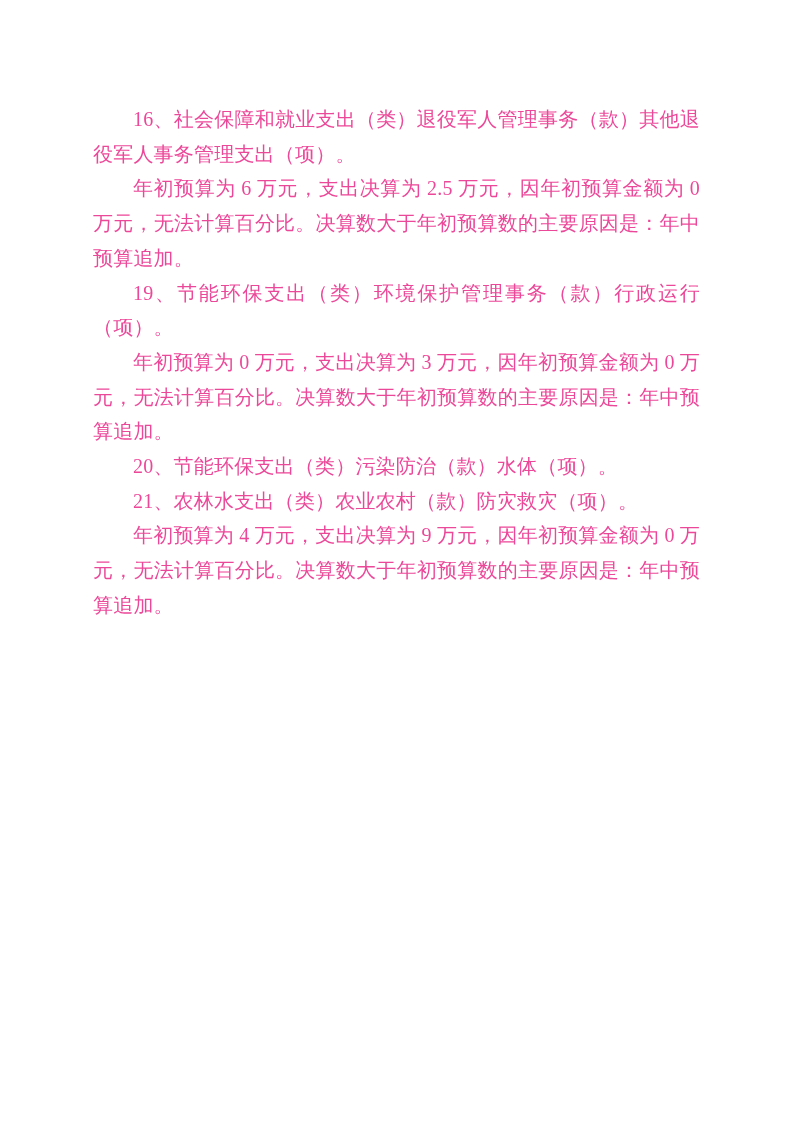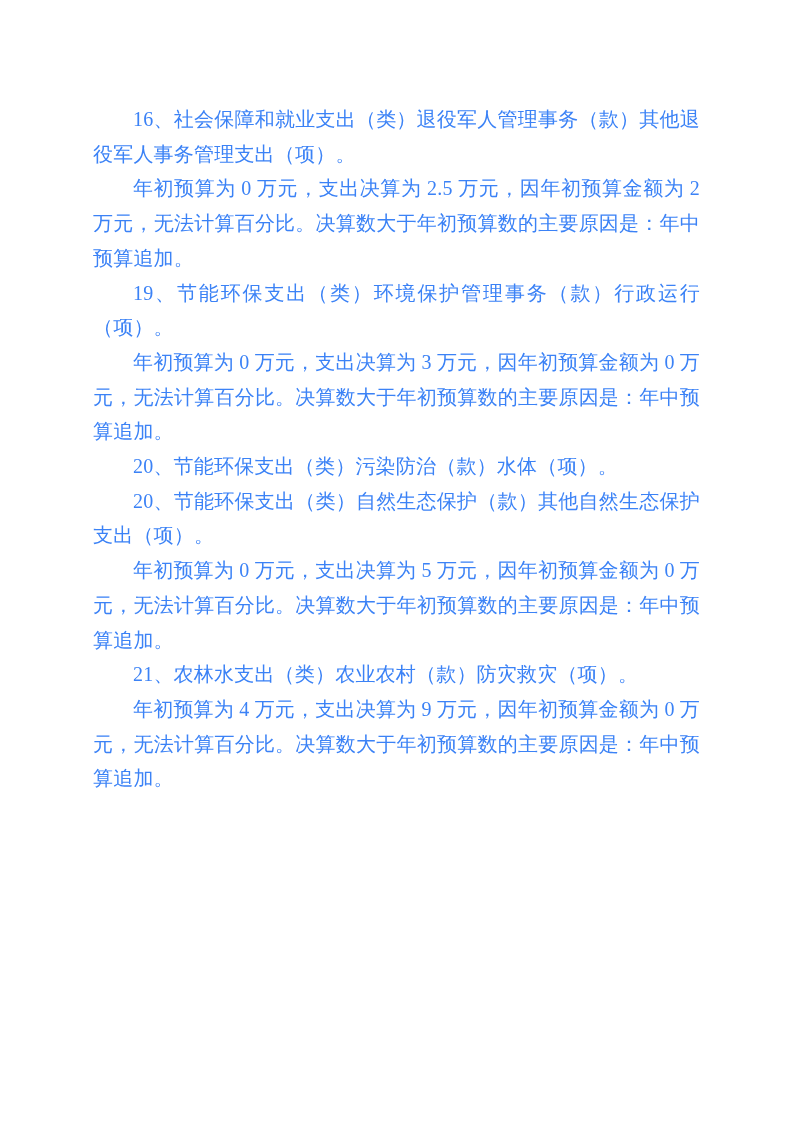--- a/index.html
+++ b/index.html
@@ -15,52 +15,48 @@
     box-sizing: border-box;
     padding: 102px 93px 0 93px;
     overflow: hidden;
   }
   .doc-text p {
     margin: 0;
     padding: 0;
     font-family: "Liberation Serif", "DejaVu Serif", serif;
     font-size: 20px;
     line-height: 34.7px;
-    color: #3b82f6;
+    color: #ec4899;
     text-align: justify;
     text-justify: inter-ideograph;
     text-indent: 2em;
     letter-spacing: 0.2px;
   }
 </style>
 </head>
 <body>
 
 <div class="page">
   <div class="doc-text">
 
     <section>
       <p>16、社会保障和就业支出（类）退役军人管理事务（款）其他退役军人事务管理支出（项）。</p>
-      <p>年初预算为 0 万元，支出决算为 2.5 万元，因年初预算金额为 2 万元，无法计算百分比。决算数大于年初预算数的主要原因是：年中预算追加。</p>
+      <p>年初预算为 6 万元，支出决算为 2.5 万元，因年初预算金额为 0 万元，无法计算百分比。决算数大于年初预算数的主要原因是：年中预算追加。</p>
     </section>
 
 
     <section>
       <p>19、节能环保支出（类）环境保护管理事务（款）行政运行（项）。</p>
       <p>年初预算为 0 万元，支出决算为 3 万元，因年初预算金额为 0 万元，无法计算百分比。决算数大于年初预算数的主要原因是：年中预算追加。</p>
     </section>
 
     <section>
       <p>20、节能环保支出（类）污染防治（款）水体（项）。</p>
     </section>
 
-    <section>
-      <p>20、节能环保支出（类）自然生态保护（款）其他自然生态保护支出（项）。</p>
-      <p>年初预算为 0 万元，支出决算为 5 万元，因年初预算金额为 0 万元，无法计算百分比。决算数大于年初预算数的主要原因是：年中预算追加。</p>
-    </section>
 
     <section>
       <p>21、农林水支出（类）农业农村（款）防灾救灾（项）。</p>
       <p>年初预算为 4 万元，支出决算为 9 万元，因年初预算金额为 0 万元，无法计算百分比。决算数大于年初预算数的主要原因是：年中预算追加。</p>
     </section>
 
 
   </div>
 </div>
 

